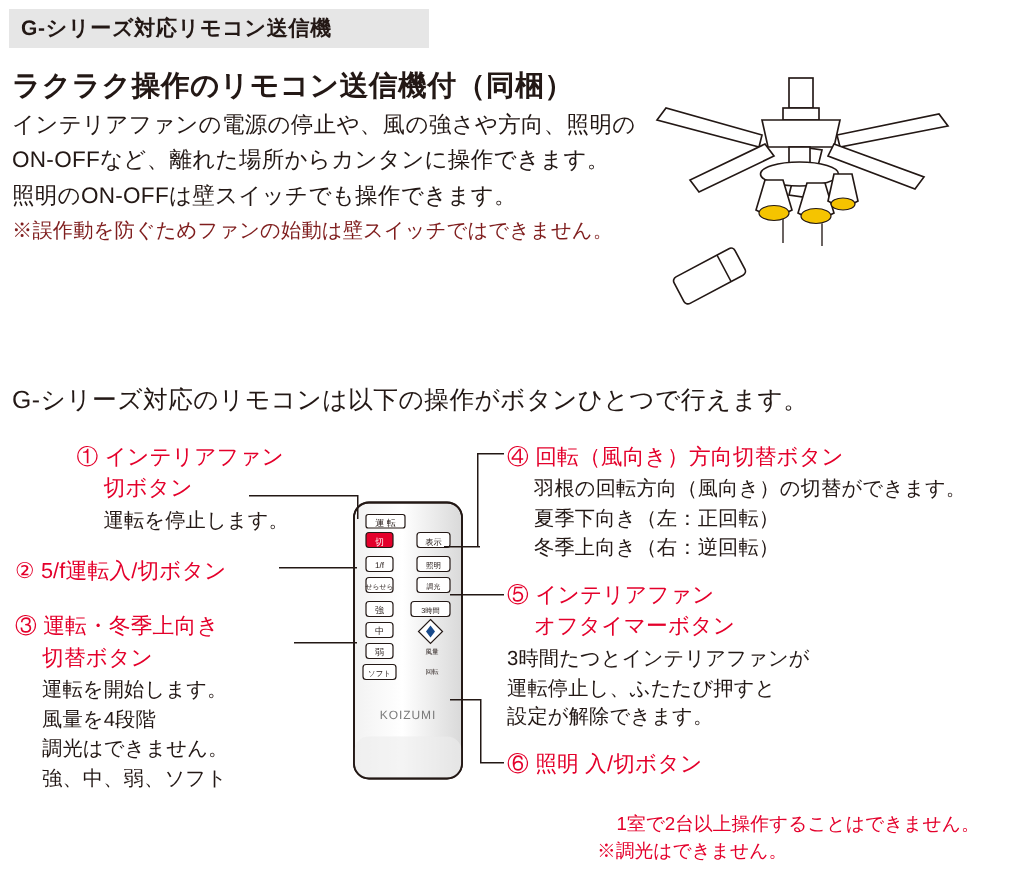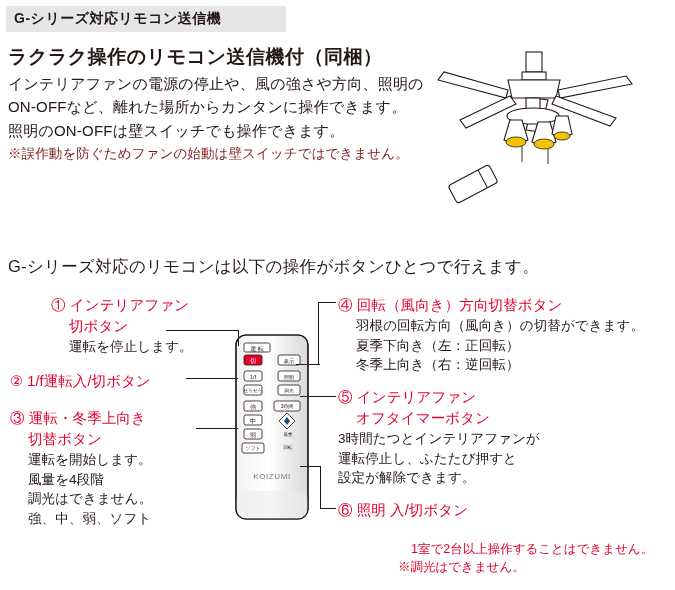--- a/index.html
+++ b/index.html
@@ -286,21 +286,21 @@
       <span>①</span>
       <span>インテリアファン</span>
     </span>
     <span class="title indent-1">切ボタン</span>
     <span class="body">運転を停止します。</span>
   </div>
 
   <div class="callout c2">
     <span class="title">
       <span>②</span>
-      <span>1/f運転入/切ボタン</span>
+      <span>5/f運転入/切ボタン</span>
     </span>
   </div>
 
   <div class="callout c3">
     <span class="title">
       <span>③</span>
       <span>運転・冬季上向き</span>
     </span>
     <span class="title indent-1">切替ボタン</span>
     <span class="body" style="white-space: pre-line;">運転を開始します。

